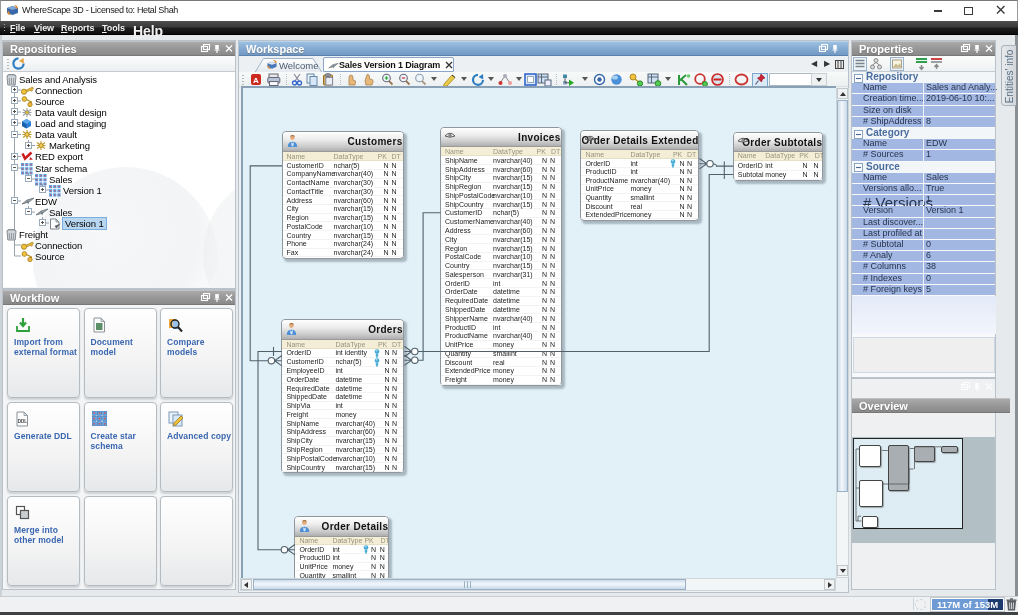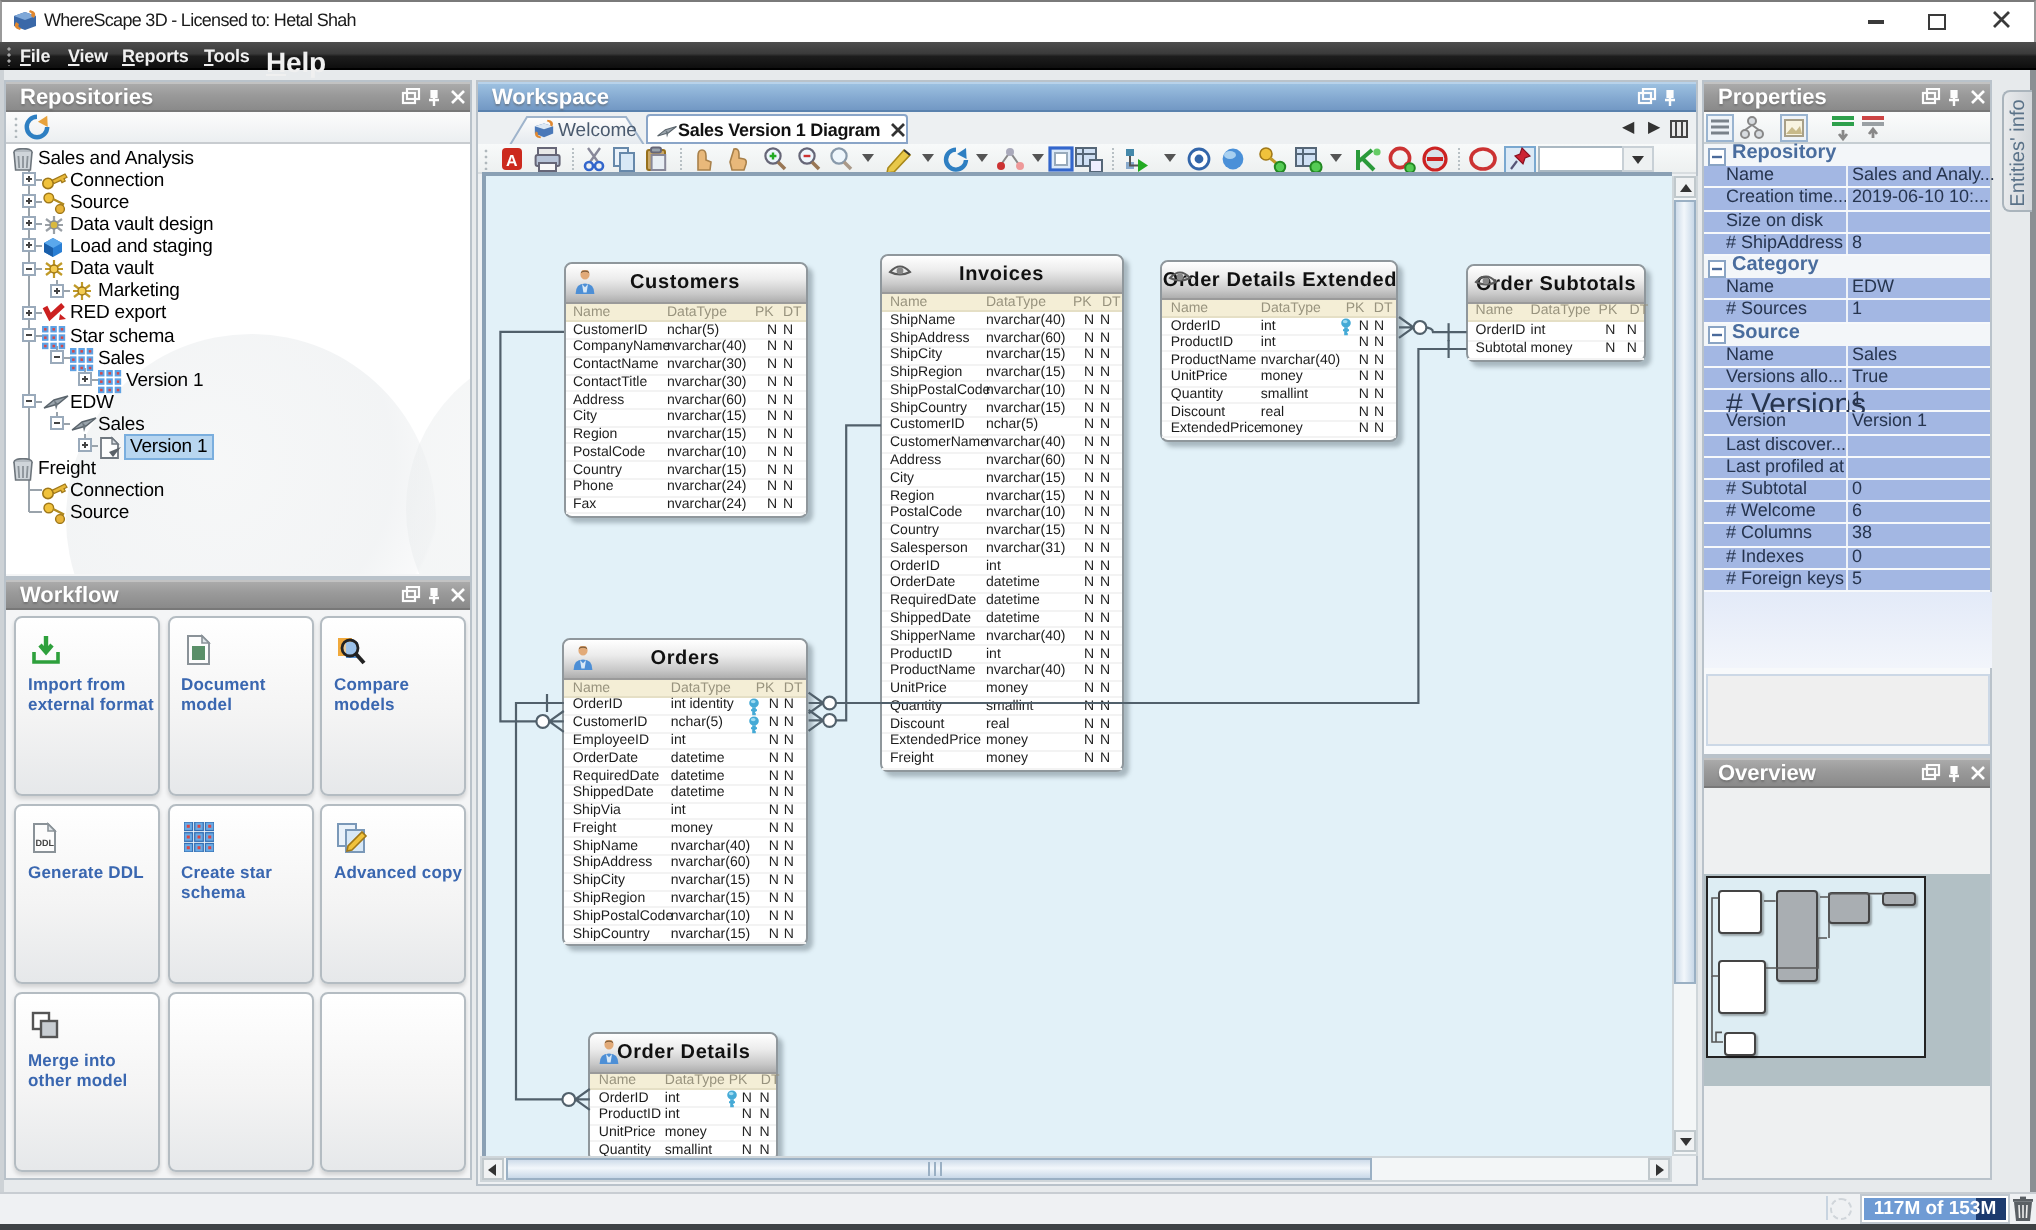--- a/index.html
+++ b/index.html
@@ -2,21 +2,21 @@
 <html><head><meta charset="utf-8"><style>
 *{margin:0;padding:0;box-sizing:border-box}
 html,body{width:1018px;height:615px;overflow:hidden;font-family:"Liberation Sans",sans-serif;background:#e7eaec}
 .abs{position:absolute}
 .panelborder{position:absolute;border:1px solid #b9c2ca}
 .ptitle{position:absolute;height:15px;background:linear-gradient(#aaaaaa,#999999 45%,#8a8a8a);border-top:1px solid #c2c2c2;border-bottom:1px solid #787878}
 .ptitle.blue{background:linear-gradient(#9cc0e0,#86abd2 50%,#7298c4);border-top:1px solid #b8d2ea;border-bottom:1px solid #5a82ae}
 .ptitle .t{position:absolute;left:7px;top:1px;font-size:11px;font-weight:bold;color:#fff;text-shadow:0 1px 1px rgba(90,90,90,0.5)}
 .tbl{position:absolute;background:#fff;border:1px solid #8f979c;border-radius:4px;box-shadow:2.5px 2.5px 2px rgba(100,115,125,0.45)}
 .tblhead{position:absolute;left:0;top:0;right:0;background:linear-gradient(#ffffff,#ececec 40%,#c9c9c9 78%,#aeaeae);border-bottom:1px solid #9a9a9a;border-radius:3.5px 3.5px 0 0}
-.tbltitle{position:absolute;left:0;right:0;text-align:center;font-size:10px;font-weight:bold;color:#111;letter-spacing:0.3px;white-space:nowrap}
+.tbltitle{position:absolute;left:0;right:0;text-align:right;font-size:10px;font-weight:bold;color:#111;letter-spacing:0.3px;white-space:nowrap}
 .tblcolh{position:absolute;left:0;right:0;background:#f4eed6;border-bottom:1px solid #e5dfc5}
 .tblcolh span{position:absolute;top:0.5px;font-size:7px;color:#98937e}
 .trow{position:absolute;left:0;right:0;border-bottom:1px solid #f3f3f3}
 .trow .tn{position:absolute;top:0.5px;font-size:7px;color:#1c1c1c;white-space:nowrap}
 .trow .tnn{position:absolute;top:0.5px;font-size:7px;color:#222}
 .wfcard{position:absolute;width:73px;height:90px;background:linear-gradient(#ffffff,#f4f4f4 55%,#e6e8ea);border:1px solid #b4bcc2;border-radius:4px;box-shadow:0 1.5px 2px rgba(0,0,0,0.15)}
 .wftext{position:absolute;left:6px;top:28px;font-size:8.5px;font-weight:bold;color:#3a67b0;line-height:10.2px;letter-spacing:0.1px}
 </style></head><body>
 
 <div class="abs" style="left:0;top:0;width:1018px;height:21px;background:#fff;border-top:1px solid #7a7a7a;border-left:1px solid #9a9a9a;border-right:1px solid #9a9a9a"></div>
@@ -1176,21 +1176,21 @@
     <div class="abs" style="left:11px;top:-1px;font-size:9px;color:#26344e;white-space:nowrap">Last profiled at</div>
     <div class="abs" style="left:71px;top:0;width:1px;height:10.2px;background:#eef2f8"></div>
     <div class="abs" style="left:74px;top:-1px;font-size:9px;color:#26344e;white-space:nowrap"></div>
   </div>
 <div class="abs" style="left:852px;top:240.0px;width:143px;height:10.2px;background:#a3b7e3">
     <div class="abs" style="left:11px;top:-1px;font-size:9px;color:#26344e;white-space:nowrap"># Subtotal</div>
     <div class="abs" style="left:71px;top:0;width:1px;height:10.2px;background:#eef2f8"></div>
     <div class="abs" style="left:74px;top:-1px;font-size:9px;color:#26344e;white-space:nowrap">0</div>
   </div>
 <div class="abs" style="left:852px;top:251.2px;width:143px;height:10.2px;background:#a3b7e3">
-    <div class="abs" style="left:11px;top:-1px;font-size:9px;color:#26344e;white-space:nowrap"># Welcome</div>
+    <div class="abs" style="left:11px;top:-1px;font-size:9px;color:#26344e;white-space:nowrap"># Analy</div>
     <div class="abs" style="left:71px;top:0;width:1px;height:10.2px;background:#eef2f8"></div>
     <div class="abs" style="left:74px;top:-1px;font-size:9px;color:#26344e;white-space:nowrap">6</div>
   </div>
 <div class="abs" style="left:852px;top:262.4px;width:143px;height:10.2px;background:#a3b7e3">
     <div class="abs" style="left:11px;top:-1px;font-size:9px;color:#26344e;white-space:nowrap"># Columns</div>
     <div class="abs" style="left:71px;top:0;width:1px;height:10.2px;background:#eef2f8"></div>
     <div class="abs" style="left:74px;top:-1px;font-size:9px;color:#26344e;white-space:nowrap">38</div>
   </div>
 <div class="abs" style="left:852px;top:273.6px;width:143px;height:10.2px;background:#a3b7e3">
     <div class="abs" style="left:11px;top:-1px;font-size:9px;color:#26344e;white-space:nowrap"># Indexes</div>
@@ -1201,21 +1201,21 @@
     <div class="abs" style="left:11px;top:-1px;font-size:9px;color:#26344e;white-space:nowrap"># Foreign keys</div>
     <div class="abs" style="left:71px;top:0;width:1px;height:10.2px;background:#eef2f8"></div>
     <div class="abs" style="left:74px;top:-1px;font-size:9px;color:#26344e;white-space:nowrap">5</div>
   </div>
 <div class="abs" style="left:852px;top:296px;width:144px;height:38px;background:linear-gradient(#e3eaf8,#f2f5fb)"></div>
 <div class="abs" style="left:853px;top:337px;width:142px;height:36px;background:#efefef;border:1px solid #ccd8e6"></div>
 <div class="abs" style="left:1001px;top:45px;width:15px;height:61px;background:linear-gradient(90deg,#e8eaec,#d2d6da);border:1px solid #aab4bc;border-right:none;border-radius:4px 0 0 4px">
     <div style="position:absolute;left:2px;top:58px;transform:rotate(-90deg);transform-origin:0 0;white-space:nowrap;font-size:10px;color:#5a7288;width:55px;text-align:center">Entities' info</div>
   </div>
 <div class="panelborder" style="left:851px;top:378px;width:145px;height:212px;background:#eef0f1"></div>
-<div class="ptitle" style="left:852px;top:379px;width:143px">
+<div class="ptitle" style="left:852px;top:398px;width:158px">
     <div class="t">Overview</div>
   </div>
 <svg width="34" height="10" style="position:absolute;left:960px;top:382px">
     <rect x="1.5" y="2.5" width="6" height="5" fill="none" stroke="#fdfdfd" stroke-width="1.1"></rect>
     <rect x="3.5" y="0.5" width="6" height="5" fill="none" stroke="#fdfdfd" stroke-width="1.1"></rect>
     <path d="M17 1 L17 6 M14.5 6 L19.5 6 M17 6 L17 9" stroke="#fdfdfd" stroke-width="1.2" fill="none"></path>
     <rect x="15.2" y="1" width="3.6" height="4" fill="#fdfdfd"></rect>
     <path d="M26 1.5 L32 7.5 M32 1.5 L26 7.5" stroke="#fdfdfd" stroke-width="1.3"></path>
   </svg>
 <div class="abs" style="left:852px;top:437px;width:143px;height:105.5px;background:#b2c0c5"></div>

